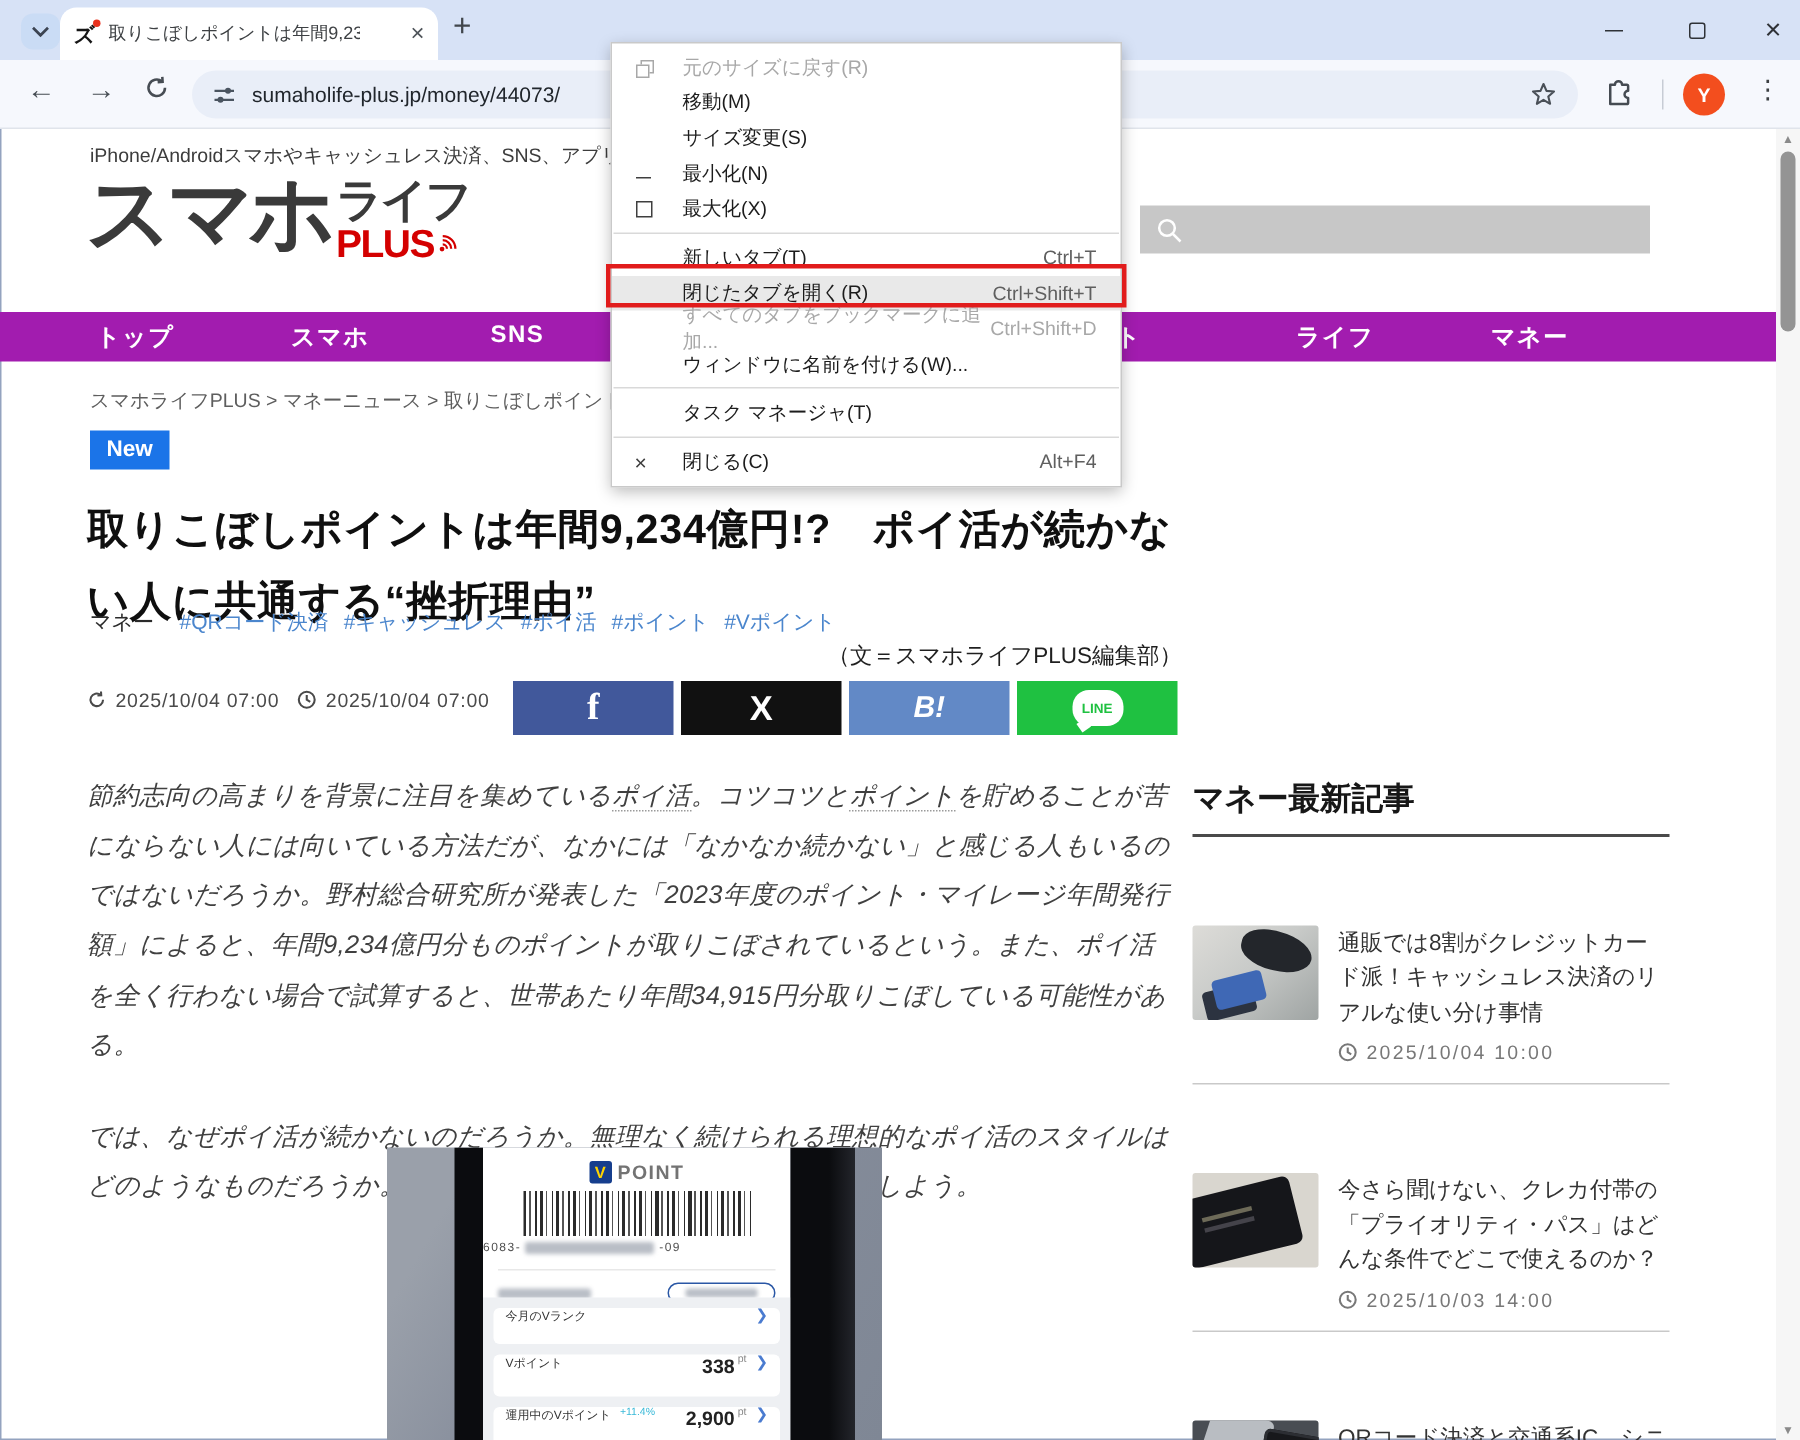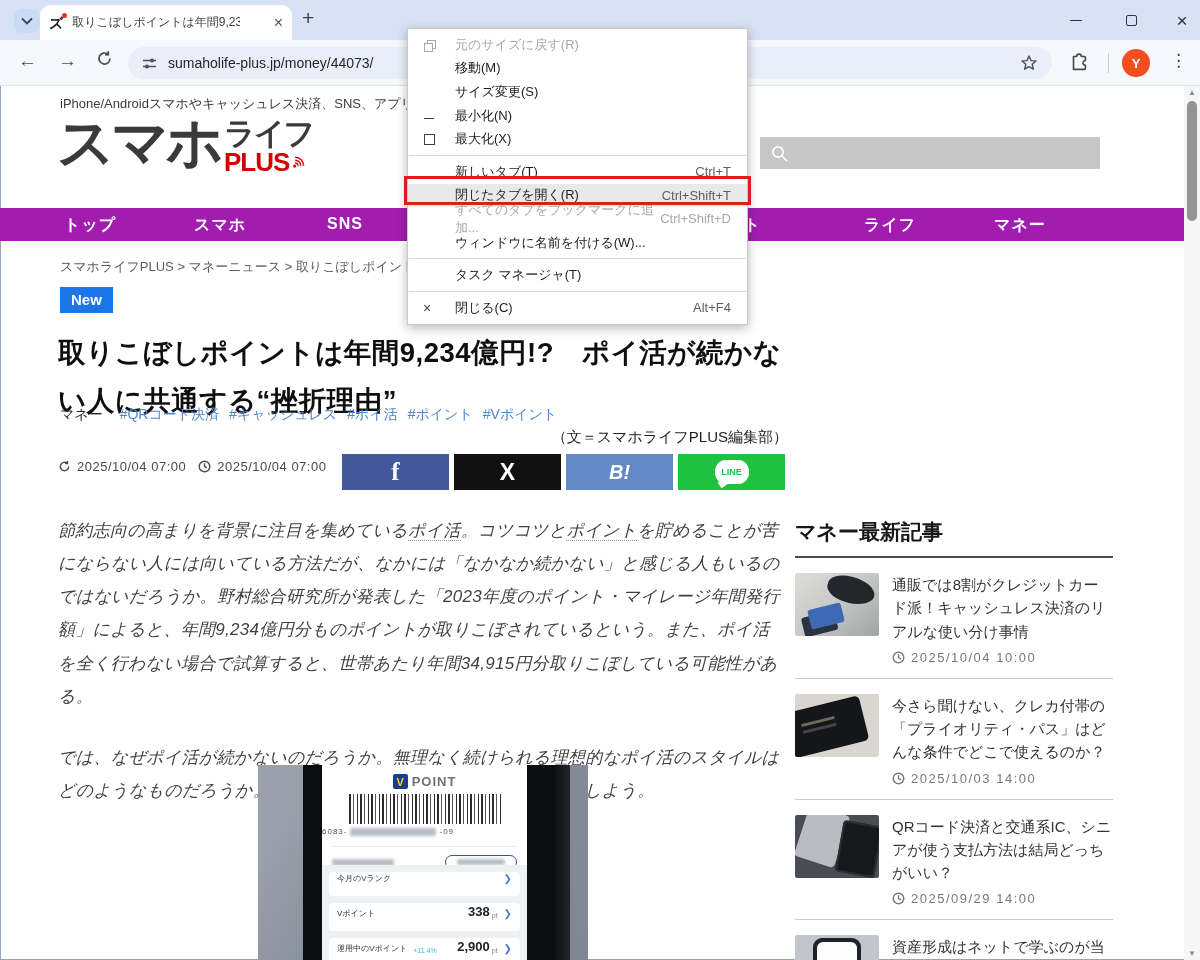--- a/index.html
+++ b/index.html
@@ -82,30 +82,30 @@
   .vp-brand{font-size:13px;font-weight:900;color:#737373;letter-spacing:1px;}
   .vp-barcode{margin:5px auto 0;width:152px;height:30px;filter:blur(0.4px);
      background:repeating-linear-gradient(90deg,#2b2b2b 0 2px,#fff 2px 4px,#555 4px 5px,#fff 5px 8px,#2b2b2b 8px 9px,#fff 9px 11px);}
   .vp-number{display:flex;justify-content:flex-start;align-items:center;gap:3px;margin-top:3px;
         font-size:8px;color:#4e4e4e;letter-spacing:1px;}
   .blurbar{background:#b9bec6;filter:blur(1.5px);border-radius:2px;}
   .vp-subrow{display:flex;align-items:center;justify-content:space-between;margin:10px 10px 0;
         padding-top:8px;border-top:1px solid #e8e8e8;}
   .vp-pill{width:72px;height:14px;border:1px solid #2a57a5;border-radius:999px;display:flex;align-items:center;justify-content:center;}
   .vp-rows{position:absolute;left:0;top:100px;width:205px;height:96px;background:#eef0f3;padding:7px 7px 0;}
-  .vp-row{background:#fff;border-radius:4px;display:flex;align-items:flex-end;padding:12px 8px;margin-bottom:7px;}
+  .vp-row{background:#fff;border-radius:4px;display:flex;align-items:flex-start;padding:0 8px;margin-bottom:7px;}
   .vp-row-label{font-size:8px;color:#333;}
   .vp-chevron{color:#4a7bd0;font-size:10px;margin-left:6px;}
   .vp-val{font-size:13px;font-weight:700;color:#222;margin-left:auto;}
   .vp-unit{font-size:7px;color:#888;margin-left:2px;}
   .vp-change{font-size:7px;color:#39b9d8;margin-left:6px;}
   
   .sidebar{position:absolute;left:795px;top:518px;width:318px;}
   .sidebar-heading{font-size:21px;font-weight:800;color:#171717;padding-bottom:10px;border-bottom:2px solid #4a4a4a;margin:0;}
-  .side-item{display:flex;gap:13px;padding:15px 0 13px;border-bottom:1px solid #c9c9c9;}
+  .side-item{display:flex;gap:13px;padding:15px 0 13px;border-bottom:1px solid #c9c9c9;margin-top:44px;}
   .side-text{flex:1;}
   .side-title{font-size:15px;line-height:1.55;color:#333;margin:0;}
   .side-date{display:flex;align-items:center;gap:6px;margin-top:7px;font-size:13px;color:#787878;letter-spacing:1.5px;}
   .thumb{width:84px;height:63px;flex:0 0 84px;position:relative;overflow:hidden;border-radius:2px;}
   .thumb-1{background:linear-gradient(140deg,#dddcd8 0%,#c9cbc9 45%,#9fa4a3 100%);}
   .thumb-1::before{content:"";position:absolute;right:4px;top:4px;width:48px;height:26px;background:#23262b;border-radius:45% 55% 50% 50%;transform:rotate(14deg);}
   .thumb-1::after{content:"";position:absolute;left:14px;bottom:10px;width:34px;height:20px;background:#3f68b5;border-radius:3px;transform:rotate(-14deg);box-shadow:-8px 6px 0 #2c3340;}
   .thumb-2{background:#d9d6cf;}
   .thumb-2::before{content:"";position:absolute;left:-8px;top:10px;width:78px;height:46px;background:#15161a;border-radius:5px;transform:rotate(-14deg);}
   .thumb-2::after{content:"";position:absolute;left:6px;top:26px;width:34px;height:3px;background:#6d6a58;transform:rotate(-14deg);box-shadow:0 7px 0 #44434a;}

